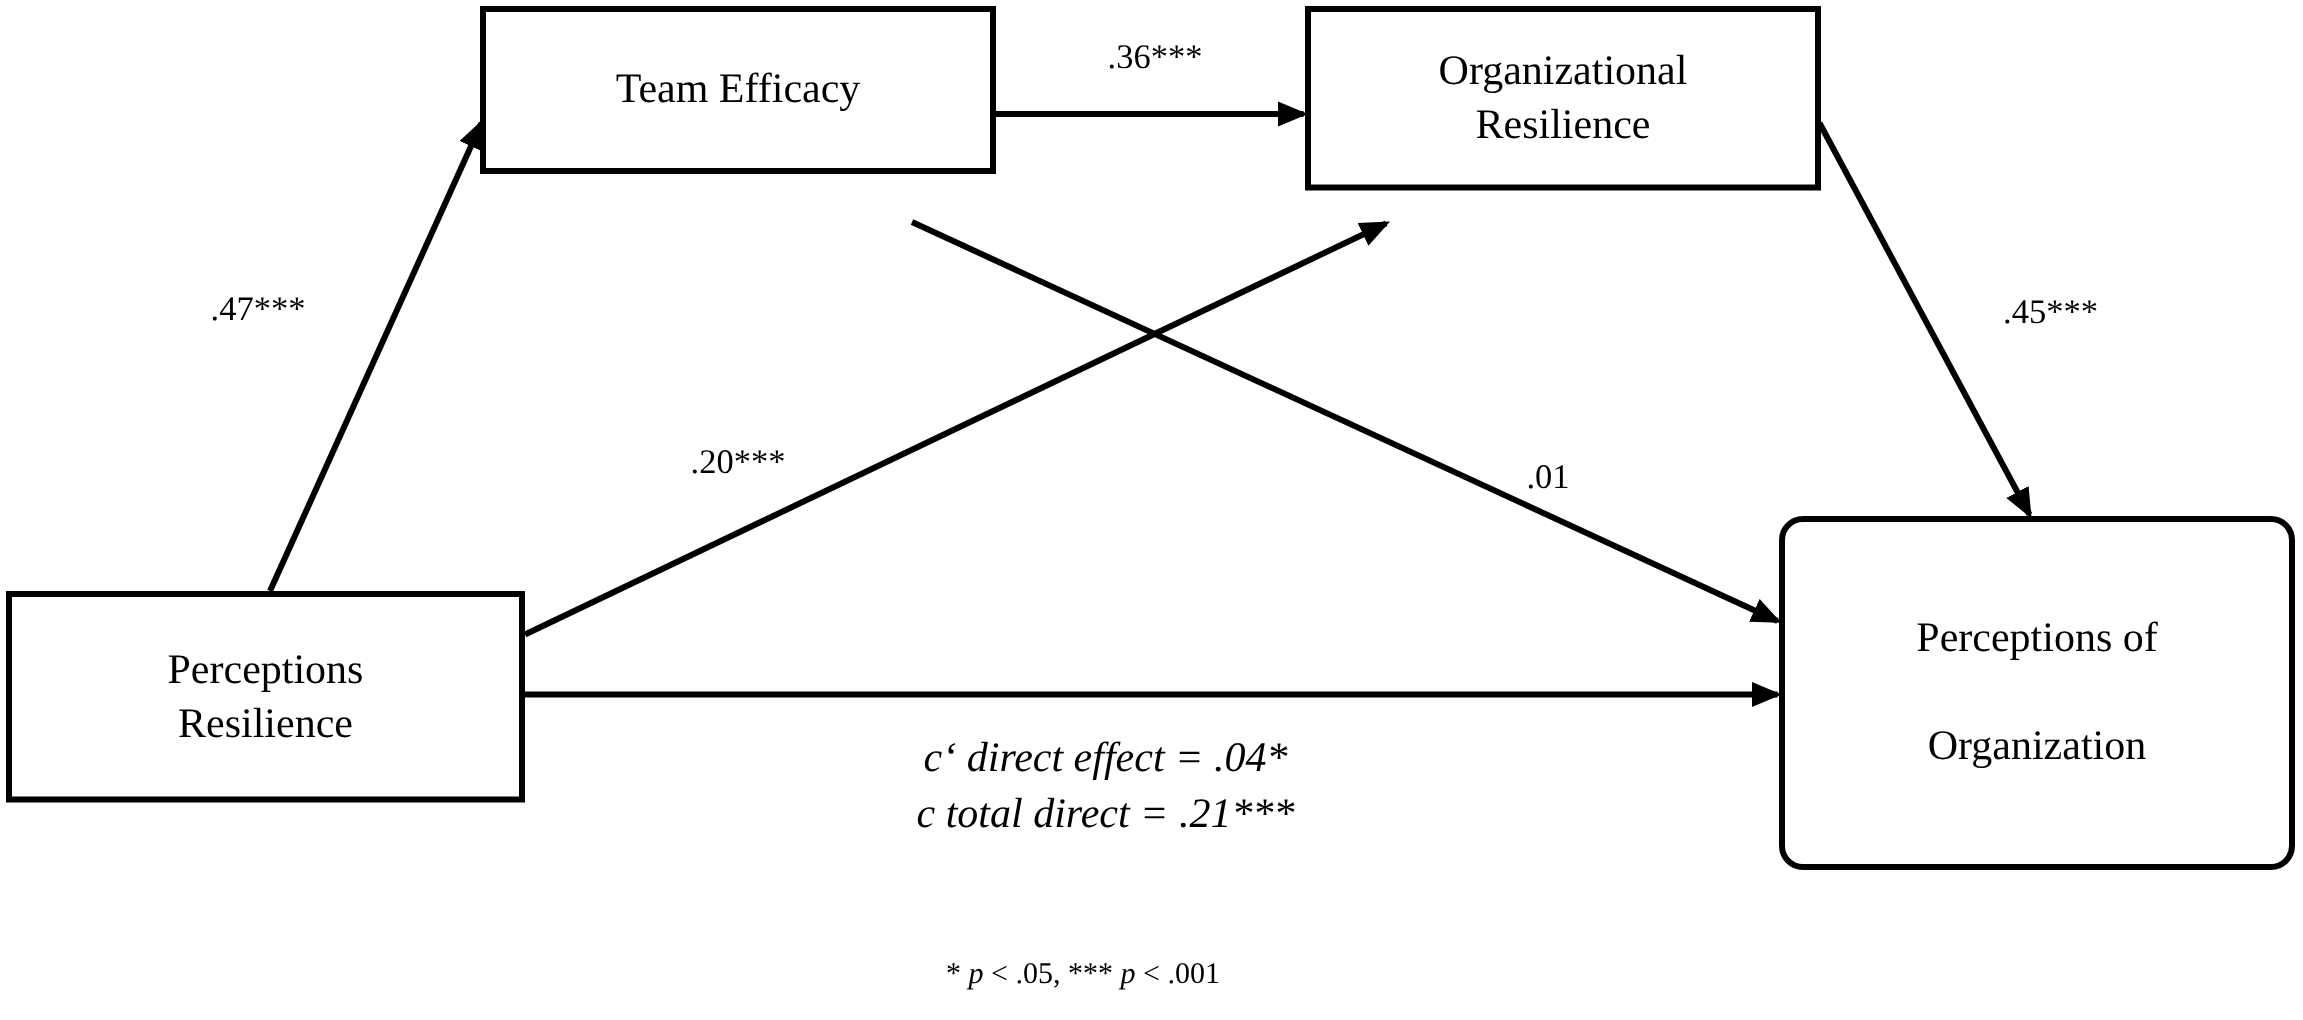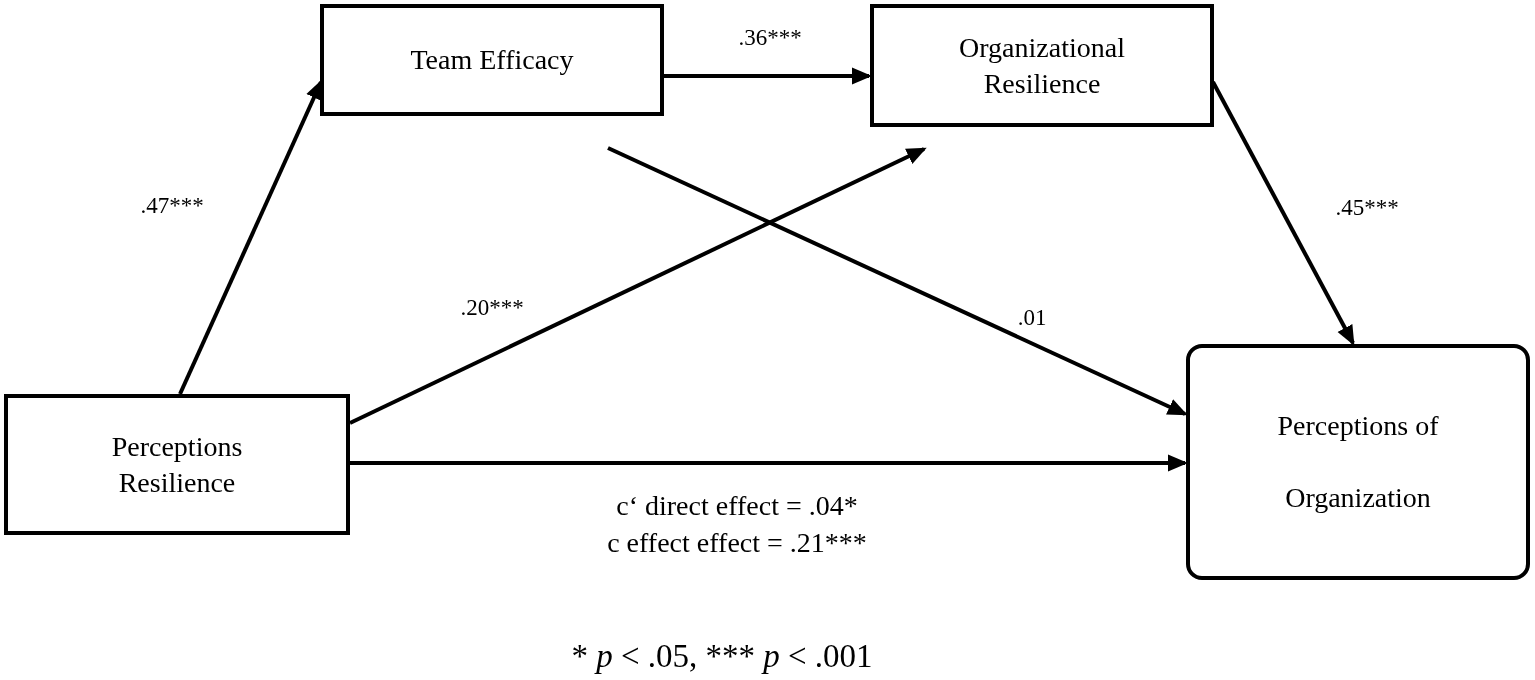--- a/index.html
+++ b/index.html
@@ -47,27 +47,28 @@
   #coef-or-pt { left: 1367px; top: 208px; }
   .effects {
     position: absolute;
     left: 737px;
     top: 487px;
     transform: translateX(-50%);
     text-align: center;
     font-size: 28px;
     line-height: 37px;
     white-space: nowrap;
+    font-style: italic;
   }
   .footnote {
     position: absolute;
     left: 722px;
     top: 638px;
     transform: translateX(-50%);
-    font-size: 33px;
+    font-size: 20px;
     white-space: nowrap;
   }
   .it { font-style: italic; }
 </style>
 </head>
 <body>
 
 <div class="figure">
 
   <svg class="arrow-layer" width="1535" height="680" viewBox="0 0 1535 680" xmlns="http://www.w3.org/2000/svg">
@@ -113,18 +114,18 @@
   </div>
 
   <div class="coef" id="coef-ir-te">.47***</div>
   <div class="coef" id="coef-te-or">.36***</div>
   <div class="coef" id="coef-ir-or">.20***</div>
   <div class="coef" id="coef-te-pt">.01</div>
   <div class="coef" id="coef-or-pt">.45***</div>
 
   <div class="effects">
     <div>c‘ direct effect = .04*</div>
-    <div>c effect effect = .21***</div>
+    <div>c total direct = .21***</div>
   </div>
 
   <div class="footnote"><span>* </span><span class="it">p</span><span> &lt; .05, *** </span><span class="it">p</span><span> &lt; .001</span></div>
 
 </div>
 
 </body></html>

